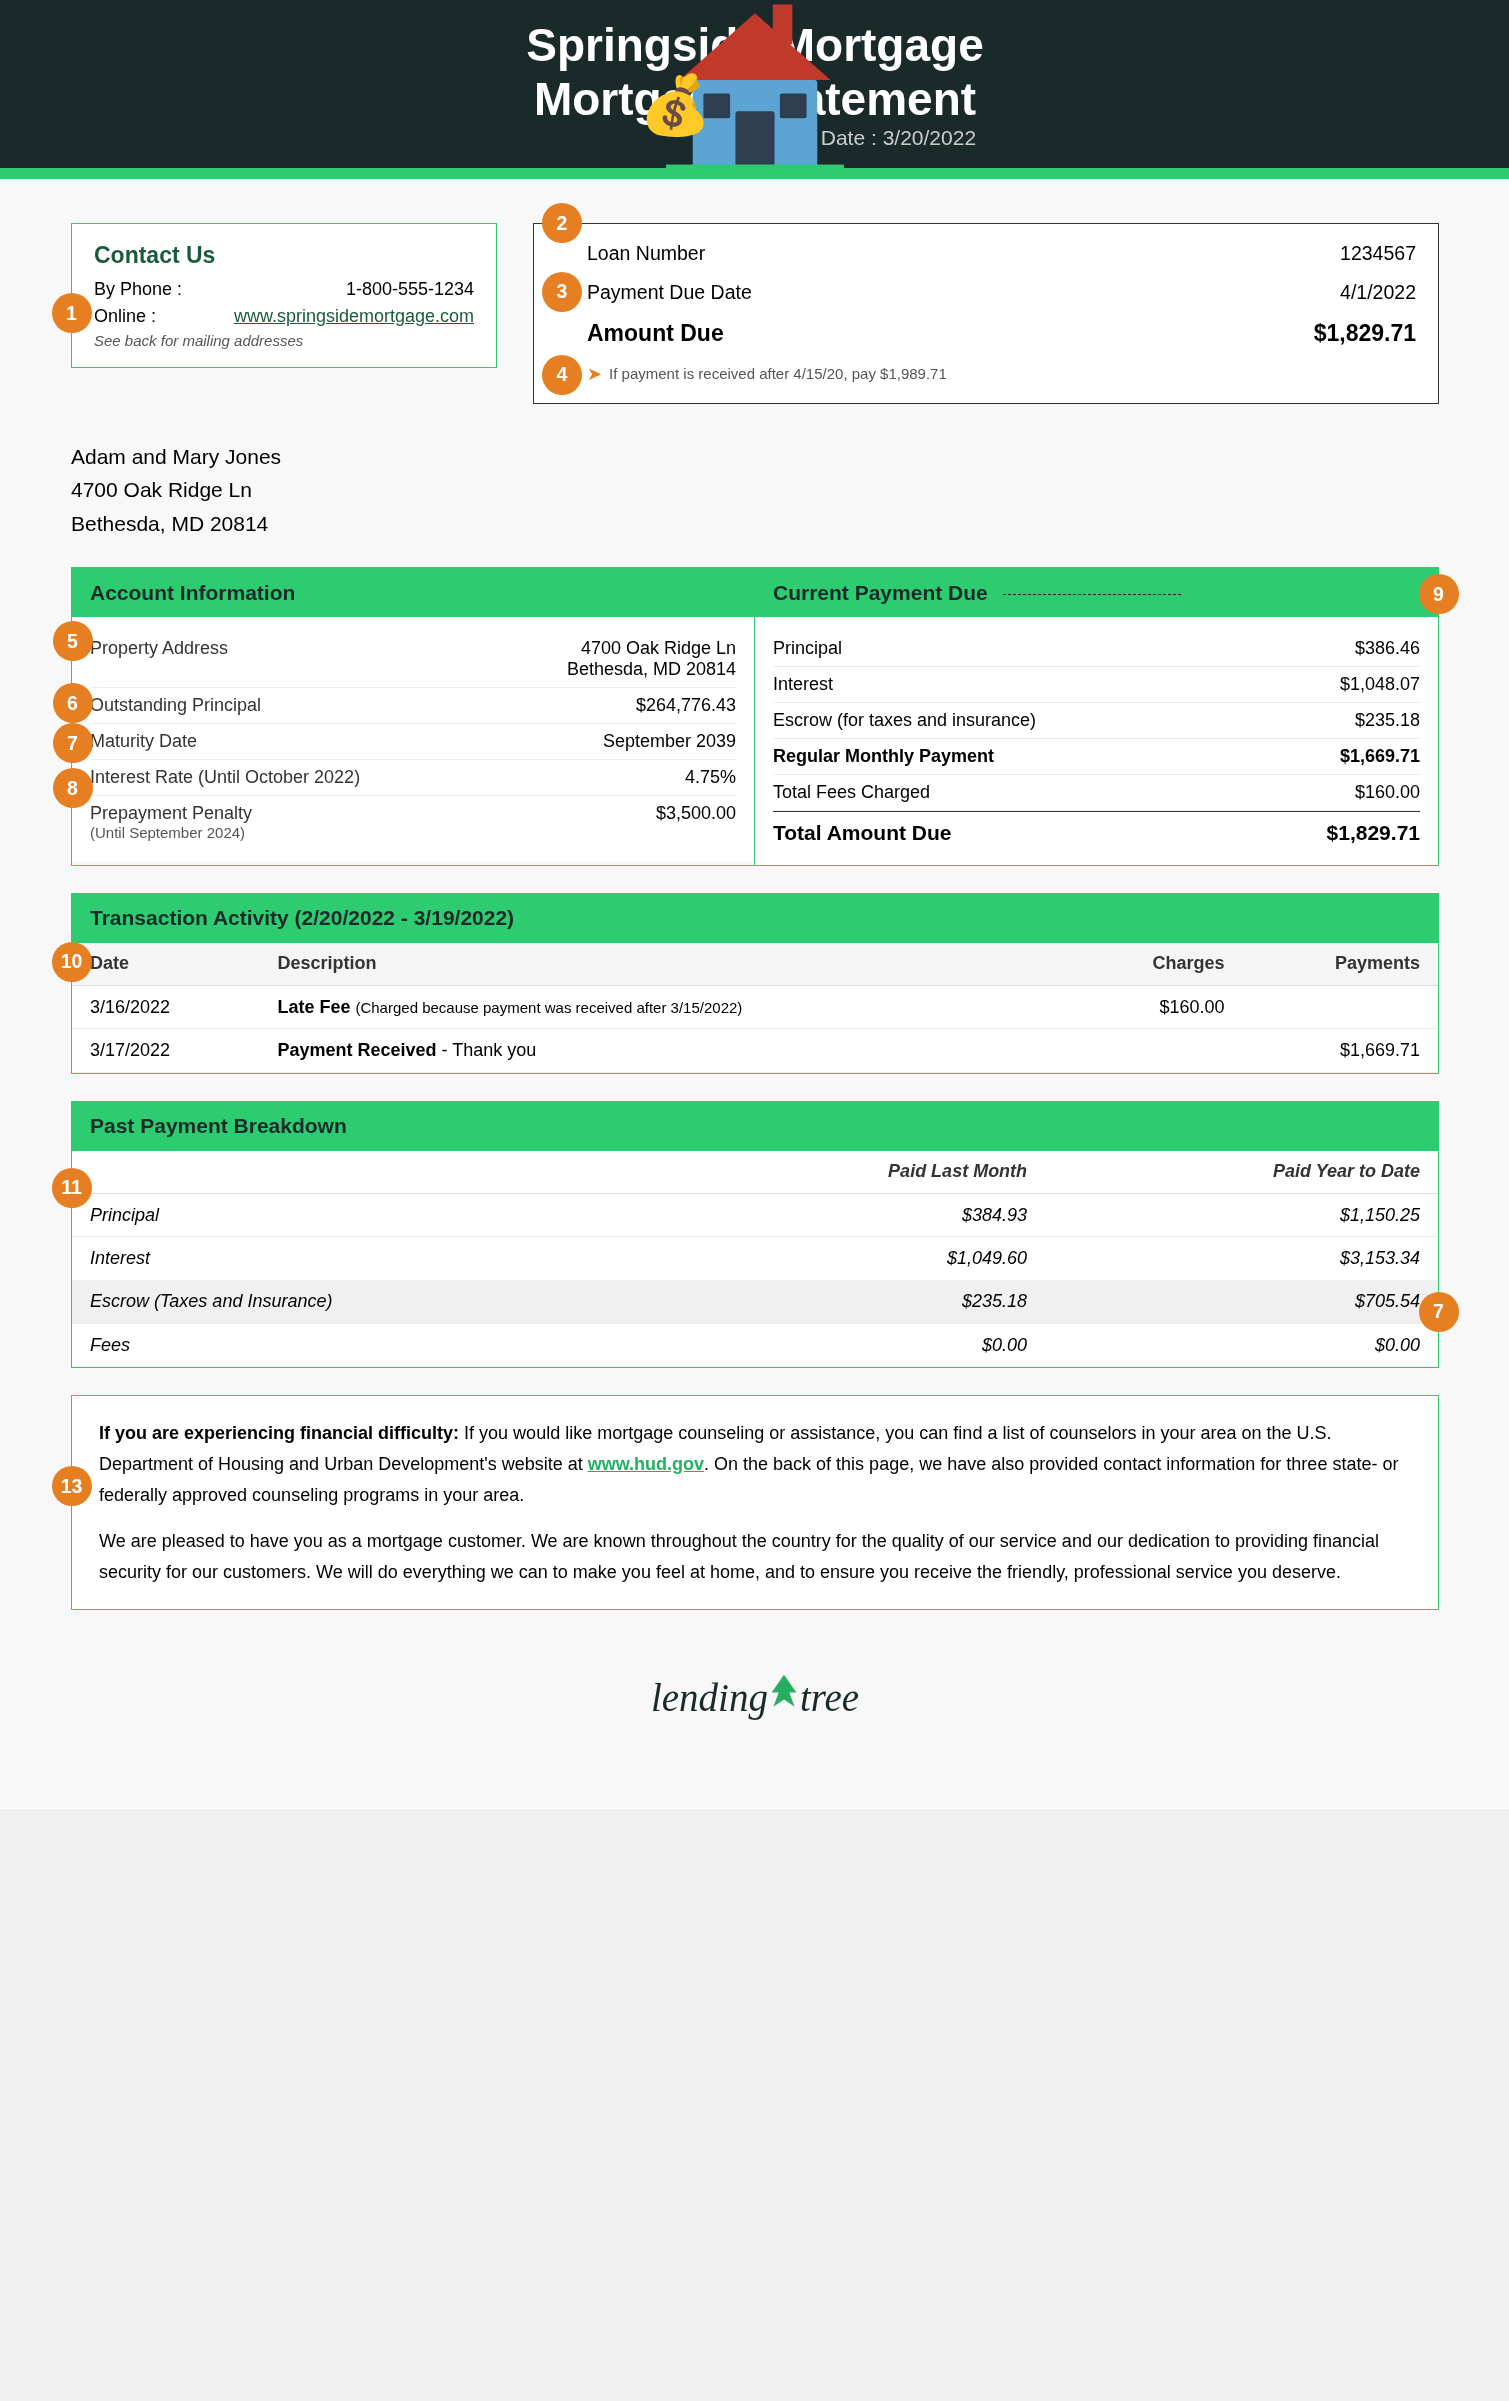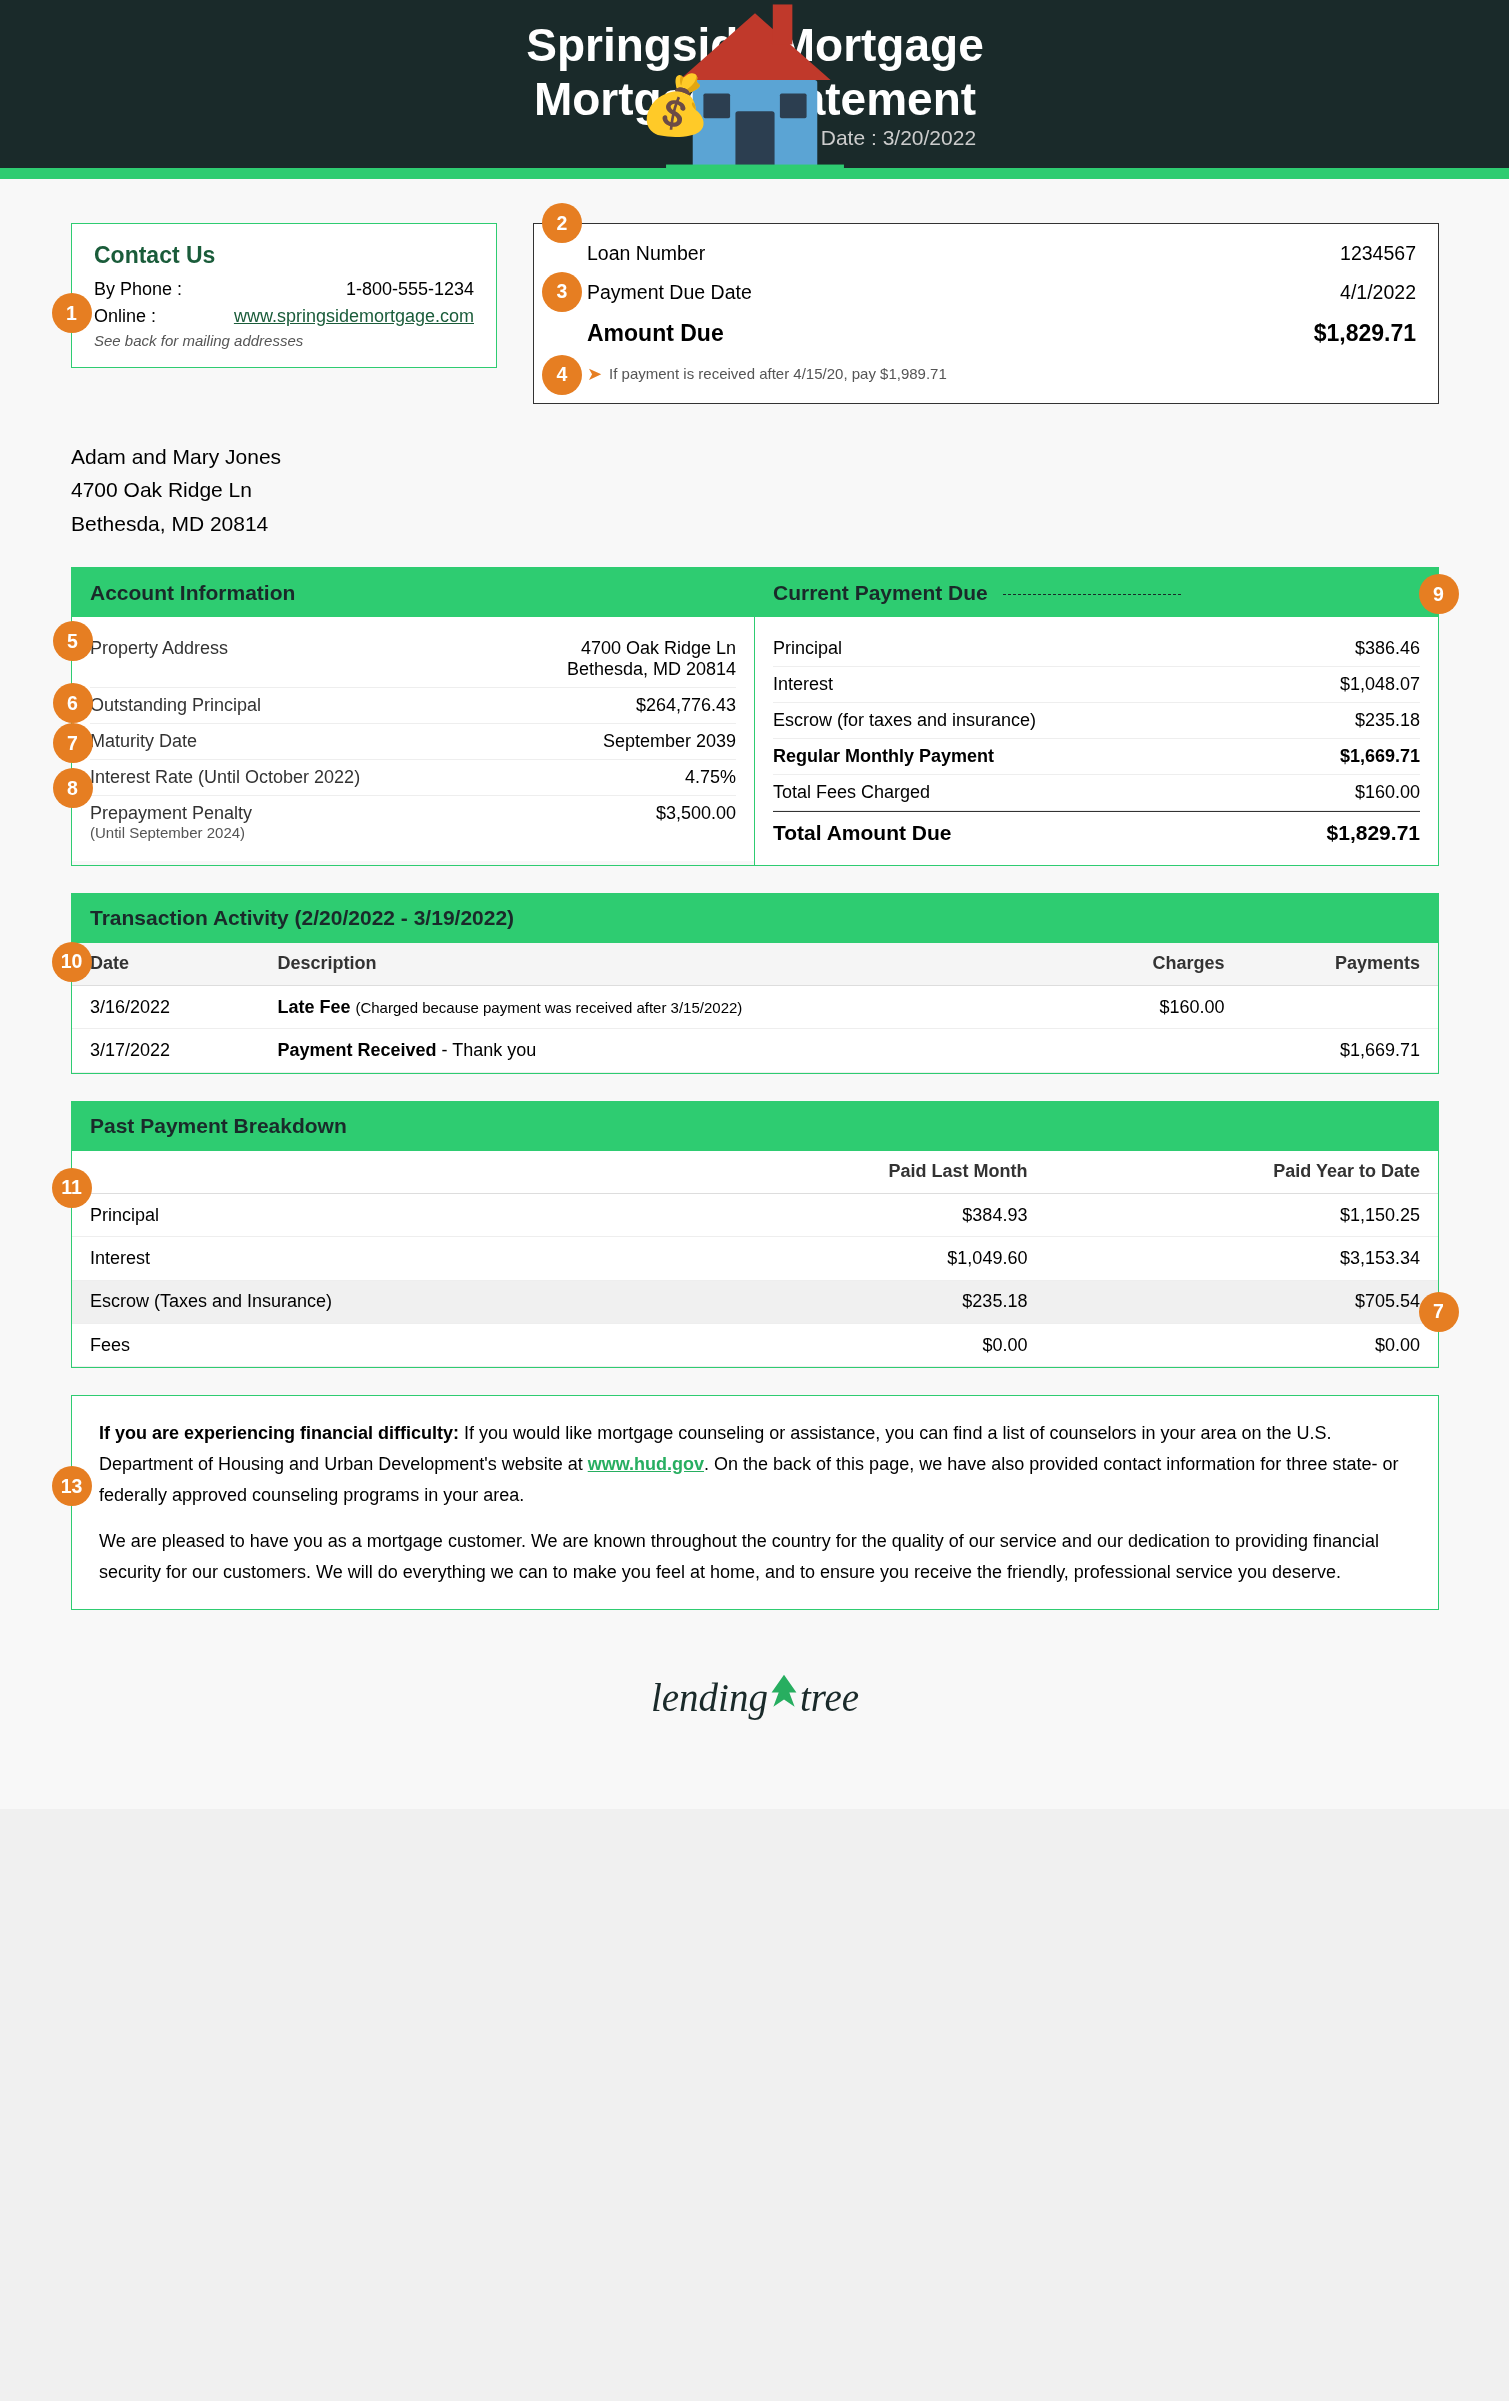--- a/index.html
+++ b/index.html
@@ -211,20 +211,21 @@
 
     
     .past-payment-section {
       border: 1.8px solid #2ecc71;
       margin-bottom: 20px;
     }
     .past-payment-table {
       width: 100%;
       background: white;
       border-collapse: collapse;
+      font-style: italic;
     }
     .past-payment-table th {
       font-size: 18px;
       font-weight: bold;
       padding: 10.7px 18px;
       text-align: right;
       border-bottom: 1.8px solid #ddd;
       color: #333;
     }
     .past-payment-table th:first-child { text-align: left; }

